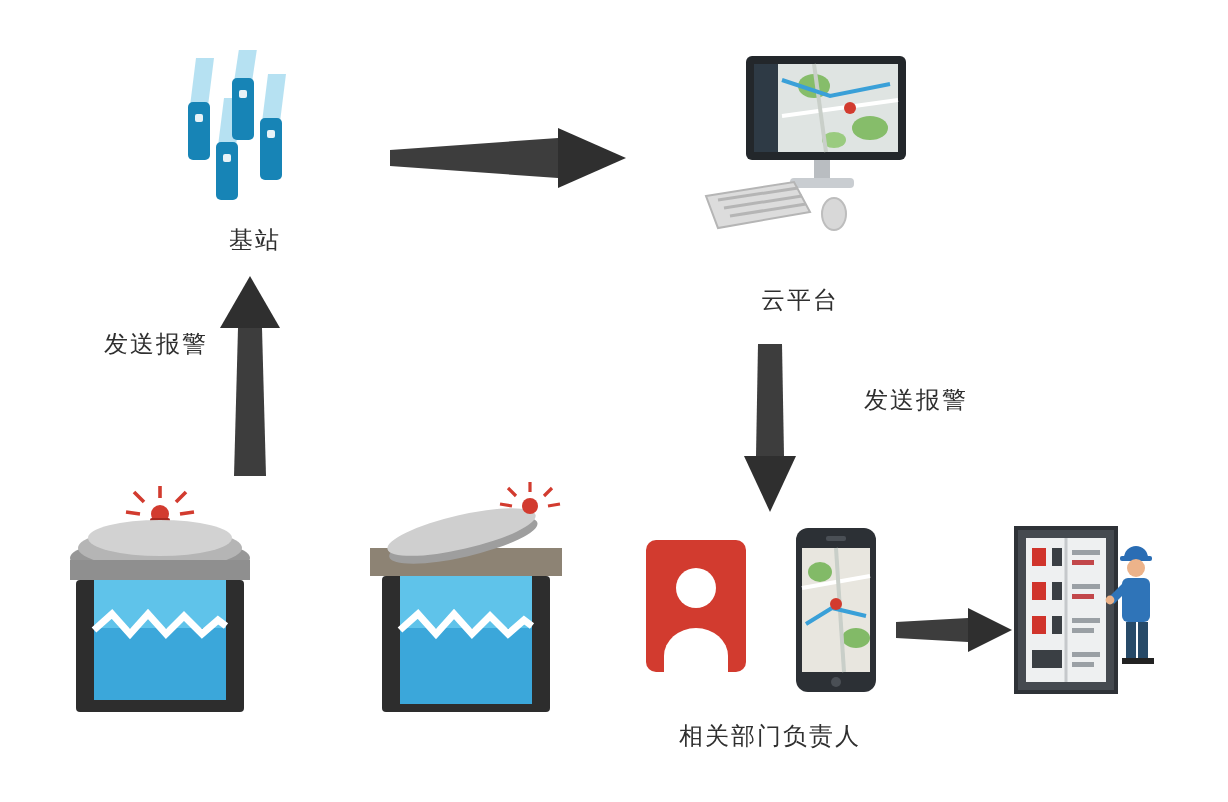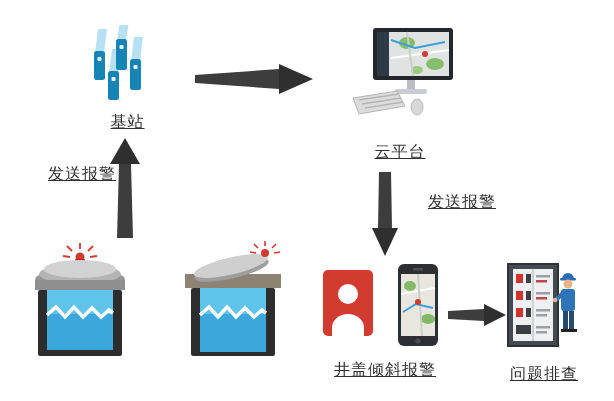--- a/index.html
+++ b/index.html
@@ -2,22 +2,22 @@
 <html><head>
 <meta charset="utf-8">
 <style>
   html,body{margin:0;padding:0;}
   .canvas{
     position:relative;width:614px;height:401px;background:#ffffff;
     font-family:"Liberation Sans","DejaVu Sans",sans-serif;overflow:hidden;
   }
   .abs{position:absolute;}
   .label{
-    position:absolute;font-size:16px;color:#2f2f2f;text-align:center;
-    letter-spacing:1px;white-space:nowrap;text-decoration:underline;
+    position:absolute;font-size:12px;color:#2f2f2f;text-align:center;
+    letter-spacing:1px;white-space:nowrap;
   }
   svg{display:block;}
 </style>
 </head>
 <body>
 
 <div class="canvas">
 
   <div class="abs" style="left:80px;top:25px;width:95px;height:90px;">
     <svg width="95" height="90" viewBox="0 0 95 90">
@@ -150,21 +150,21 @@
       <ellipse cx="12" cy="22" rx="6" ry="5" fill="#82ba67"></ellipse>
       <ellipse cx="30" cy="55" rx="7" ry="5" fill="#82ba67"></ellipse>
       <path d="M3,30 L37,24" stroke="#ffffff" stroke-width="2" fill="none"></path>
       <path d="M20,10 L24,72" stroke="#c9cfc9" stroke-width="2" fill="none"></path>
       <polyline points="5,48 18,40 35,44" stroke="#3aa0d8" stroke-width="2" fill="none"></polyline>
       <circle cx="20" cy="38" r="3" fill="#d23b2f"></circle>
       <rect x="15" y="4" width="10" height="2.5" rx="1" fill="#4a4f55"></rect>
       <circle cx="20" cy="77" r="2.5" fill="#4a4f55"></circle>
     </svg>
   </div>
-  <div class="label" style="left:320px;top:360px;width:130px;">井盖倾斜报警</div>
+  <div class="label" style="left:320px;top:360px;width:130px;">相关部门负责人</div>
 
   <div class="abs" style="left:448px;top:302px;width:58px;height:26px;">
     <svg width="58" height="26" viewBox="0 0 58 26">
       <polygon points="0,9 36,7 36,19 0,17" fill="#3d3d3d"></polygon>
       <polygon points="36,2 58,13 36,24" fill="#2f2f2f"></polygon>
     </svg>
   </div>
 
   <div class="abs" style="left:506px;top:262px;width:80px;height:94px;">
     <svg width="80" height="94" viewBox="0 0 80 94">
@@ -199,15 +199,14 @@
         <rect x="55" y="27" width="14" height="22" rx="3" fill="#2f74b8"></rect>
         <polygon points="56,29 48,37 51,40 59,32" fill="#2f74b8"></polygon>
         <circle cx="49" cy="38" r="2.2" fill="#ecb38a"></circle>
         <rect x="57" y="49" width="5" height="18" fill="#274a68"></rect>
         <rect x="63" y="49" width="5" height="18" fill="#274a68"></rect>
         <rect x="55" y="67" width="8" height="3" fill="#222222"></rect>
         <rect x="63" y="67" width="8" height="3" fill="#222222"></rect>
       </g>
     </svg>
   </div>
-  <div class="label" style="left:500px;top:364px;width:88px;">问题排查</div>
 
 </div>
 
 </body></html>

